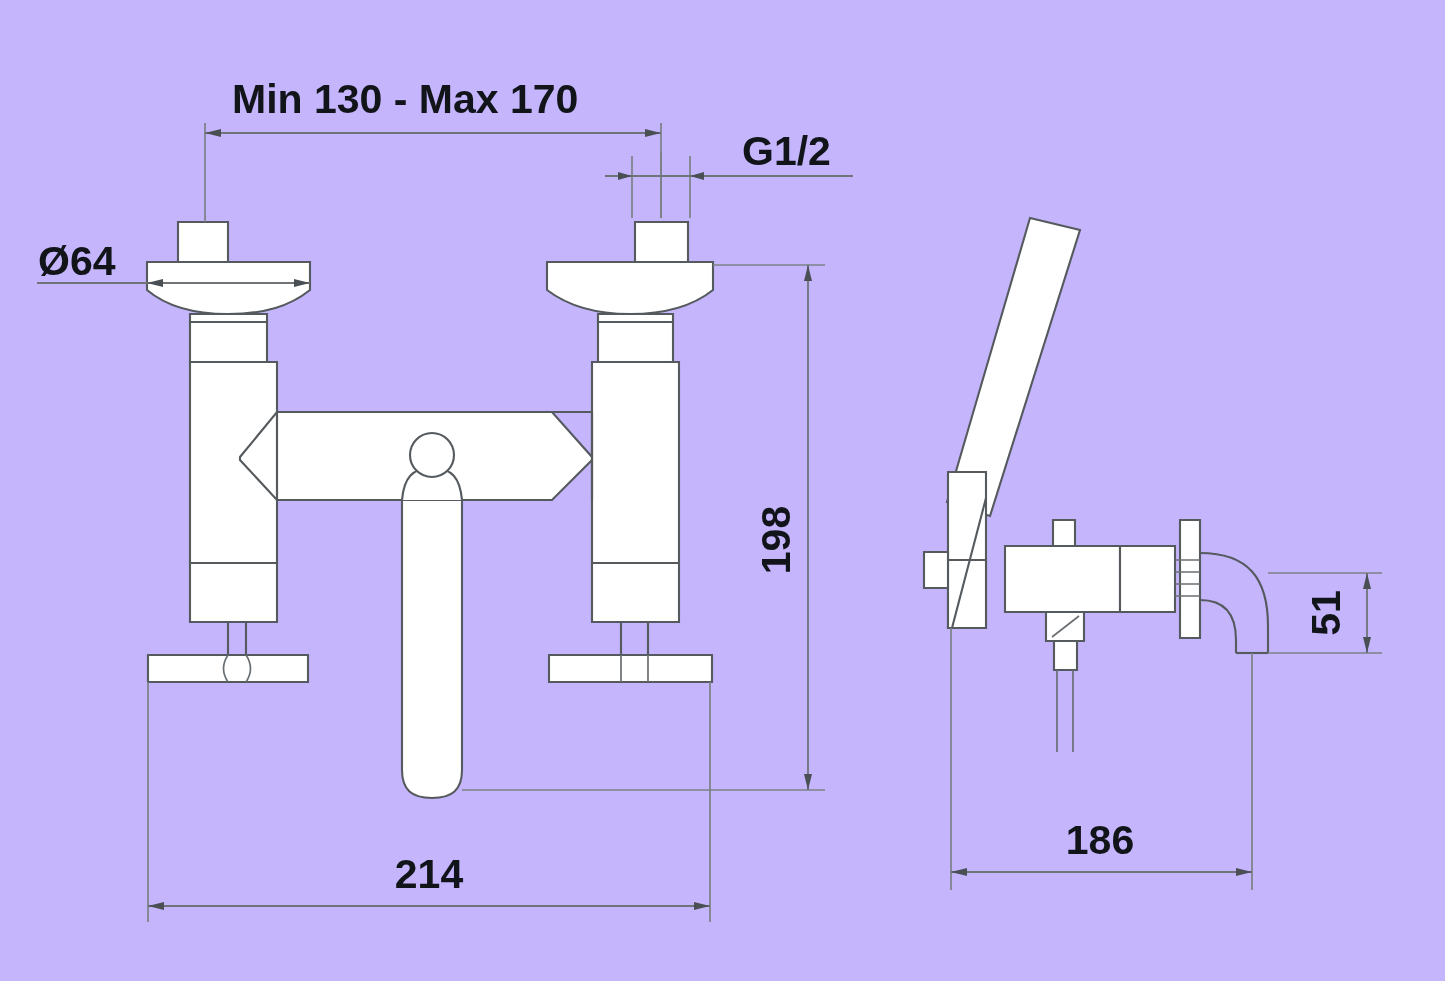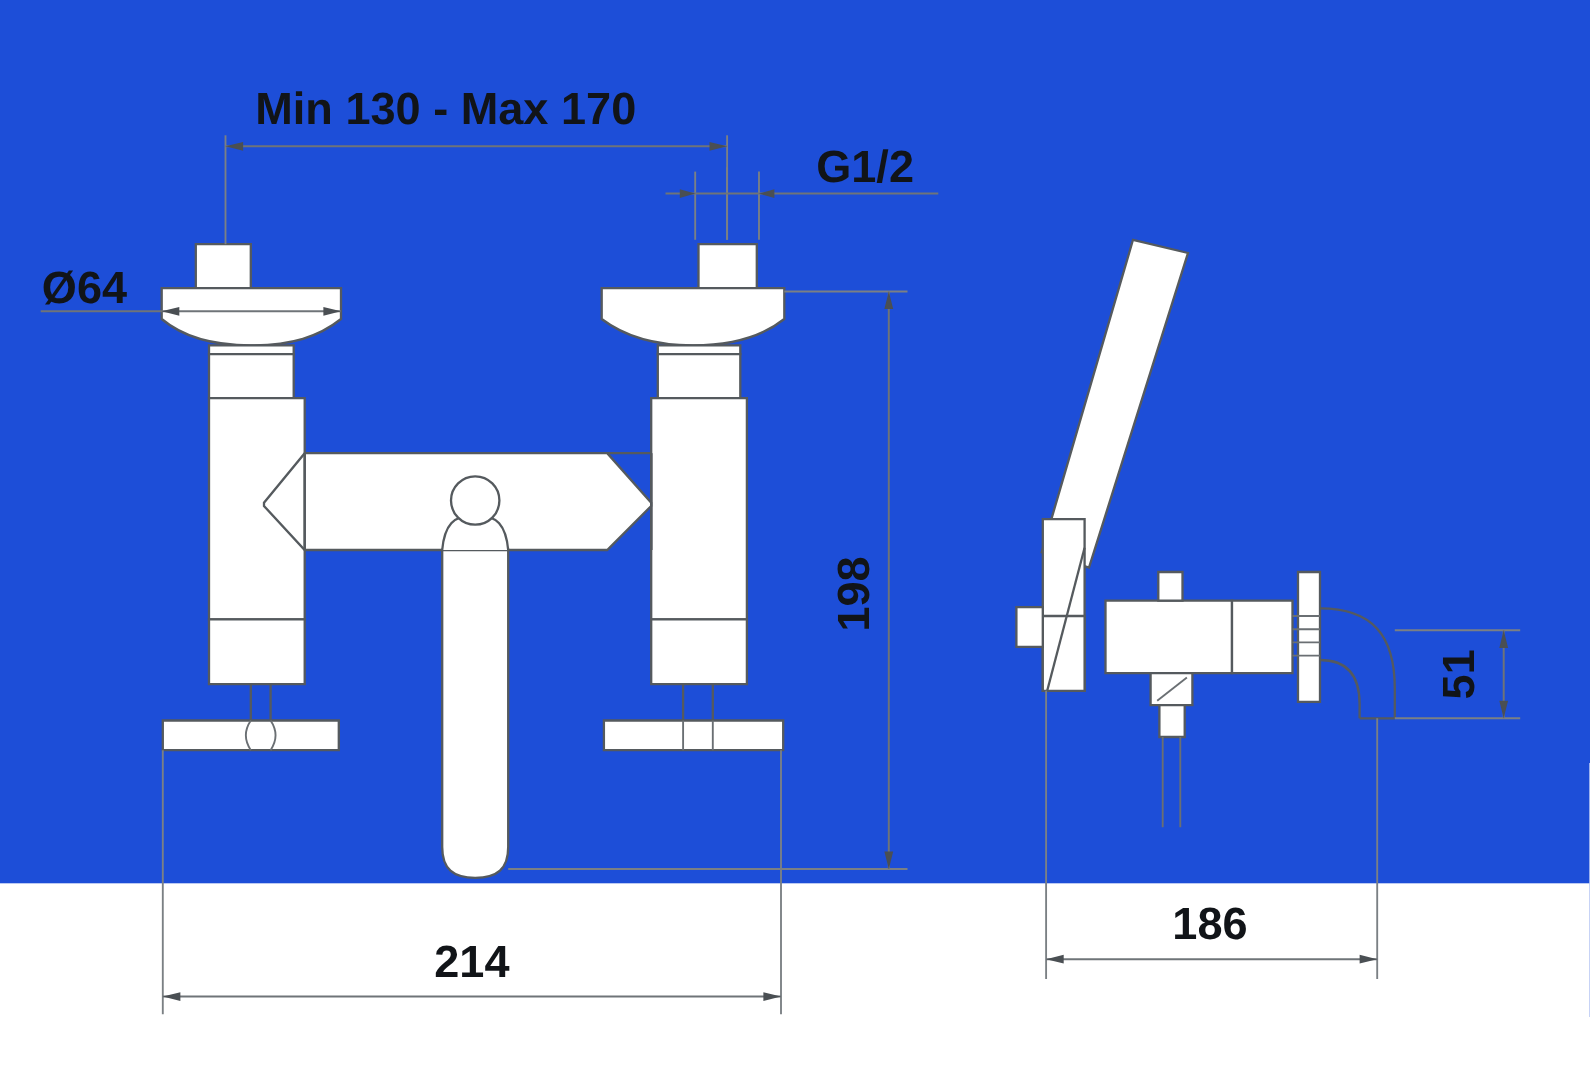--- a/index.html
+++ b/index.html
@@ -9,22 +9,22 @@
   }
   body {
     width: 1445px;
     height: 981px;
     font-family: "Liberation Sans", sans-serif;
     overflow: hidden;
   }
   #drawing-root {
     position: relative;
     width: 1445px;
-    height: 803px;
-    background: #1d4ed8;
+    height: 981px;
+    background: #c4b5fd;
   }
   svg#tech-svg {
     position: absolute;
     left: 0;
     top: 0;
     width: 1445px;
     height: 981px;
     display: block;
   }
   .part-line {

